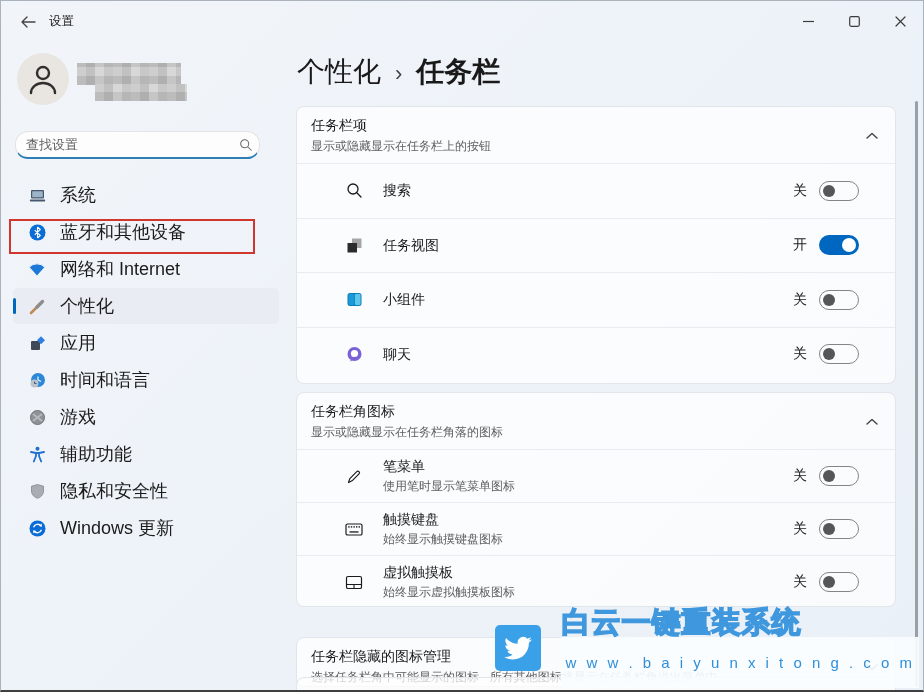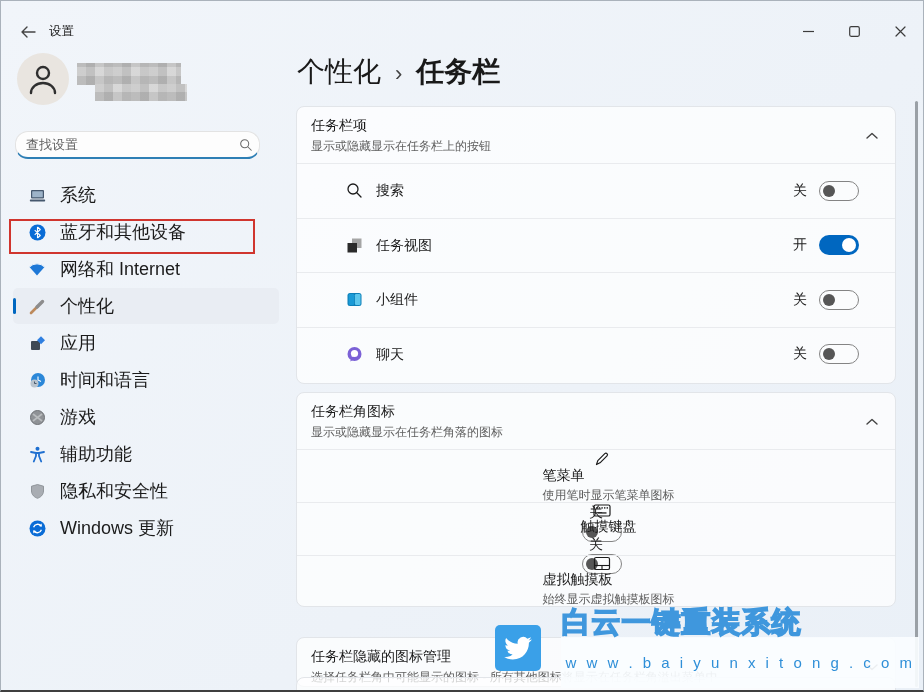--- a/index.html
+++ b/index.html
@@ -3,21 +3,21 @@
 <meta charset="utf-8">
 <style>
   * { margin:0; padding:0; box-sizing:border-box; }
   html,body { width:924px; height:692px; font-family:"Liberation Sans","DejaVu Sans",sans-serif; }
   .window {
     position:relative; width:924px; height:692px; overflow:hidden;
     background:linear-gradient(135deg,#f1f5fa 0%, #edf2f8 60%, #eaf0f7 100%);
     border:1px solid #aab2bb; border-bottom:2px solid #3f3f3f;
   }
   
-  .titlebar { position:absolute; left:0; top:12px; width:100%; height:36px; }
+  .titlebar { position:absolute; left:0; top:2px; width:100%; height:36px; }
   .back-btn { position:absolute; left:12px; top:7px; width:30px; height:24px; display:flex; align-items:center; justify-content:center; color:#444; font-size:16px; cursor:pointer; }
   .win-title { position:absolute; left:48px; top:0; height:36px; line-height:36px; font-size:12.5px; color:#1b1b1b; }
   .win-controls { position:absolute; right:0; top:0; height:36px; display:flex; }
   .win-btn { width:46px; height:36px; display:flex; align-items:center; justify-content:center; }
   
   .sidebar { position:absolute; left:0; top:36px; width:290px; height:656px; }
   .avatar { position:absolute; left:16px; top:16px; width:52px; height:52px; border-radius:50%; background:#e9e5e0; display:flex; align-items:center; justify-content:center; }
   .mosaic { position:absolute; background-image:
       repeating-linear-gradient(0deg, rgba(120,120,120,.25) 0 9px, rgba(190,190,190,.25) 9px 18px),
       repeating-linear-gradient(90deg, #d3d3d3 0 9px, #c2c2c2 9px 18px, #e0e0e0 18px 27px, #cbcbcb 27px 36px); }
@@ -39,23 +39,23 @@
   .breadcrumb { position:absolute; left:1px; top:16px; font-size:28px; color:#191919; display:flex; align-items:baseline; gap:14px; }
   .crumb-parent { cursor:pointer; }
   .crumb-sep { font-size:22px; color:#444; }
   .crumb-current { font-weight:bold; }
   .card { position:absolute; left:0; width:600px; background:rgba(255,255,255,.72); border:1px solid #e2e5e9; border-radius:8px; overflow:hidden; }
   .card-header { position:relative; height:56px; padding:10px 40px 0 14px; }
   .card-title { font-size:14px; color:#1b1b1b; }
   .card-sub { font-size:12px; color:#5f5f5f; margin-top:3px; }
   .chevron-btn { position:absolute; right:10px; top:16px; width:26px; height:26px; display:flex; align-items:center; justify-content:center; cursor:pointer; }
   .row { position:relative; border-top:1px solid #e9ebee; display:flex; align-items:center; padding:0 36px 0 48px; }
-  .row.h54 { height:54.5px; } .row.h53 { height:53px;flex-direction:column; }
+  .row.h54 { height:54.5px; } .row.h53 { height:53px; }
   .row-ico { width:18px; height:18px; display:flex; align-items:center; justify-content:center; }
-  .row-text { margin-left:13px; flex:1; }
+  .row-text { margin-left:20px; flex:1; }
   .row-label { font-size:14px; color:#1b1b1b; }
   .row-sub { font-size:12px; color:#5f5f5f; margin-top:2px; }
   .state { font-size:14px; color:#1b1b1b; margin-right:12px; }
   .toggle { width:40px; height:20px; border-radius:10px; position:relative; cursor:pointer; flex:none; }
   .toggle.off { border:1px solid #848484; background:#fbfcfd; }
   .toggle.off .knob { position:absolute; left:3px; top:3px; width:12px; height:12px; border-radius:50%; background:#565656; }
   .toggle.on { background:#0067c0; }
   .toggle.on .knob { position:absolute; right:3px; top:3px; width:14px; height:14px; border-radius:50%; background:#fff; }
   #card1 { top:69px; height:278px; }
   #card2 { top:355px; height:215px; }
@@ -333,20 +333,21 @@
                 <rect x="5.8" y="4.2" width="1.4" height="1.4"></rect>
                 <rect x="8.4" y="4.2" width="1.4" height="1.4"></rect>
                 <rect x="11" y="4.2" width="1.4" height="1.4"></rect>
                 <rect x="13.6" y="4.2" width="1.4" height="1.4"></rect>
                 <rect x="4.5" y="9.3" width="9" height="1.3"></rect>
               </g>
             </svg>
           </span>
         <span class="row-text">
           <div class="row-label">触摸键盘</div>
+          <div class="row-sub">始终显示触摸键盘图标</div>
         </span>
         <span class="state">关</span>
         <span class="toggle off">
             <span class="knob"></span>
           </span>
       </div>
       <div class="row h53">
         <span class="row-ico">
             <svg width="18" height="15" viewBox="0 0 18 15">
               <rect x="1.5" y="1.5" width="15" height="12" rx="1.6" stroke="#1b1b1b" stroke-width="1.2" fill="none"></rect>

